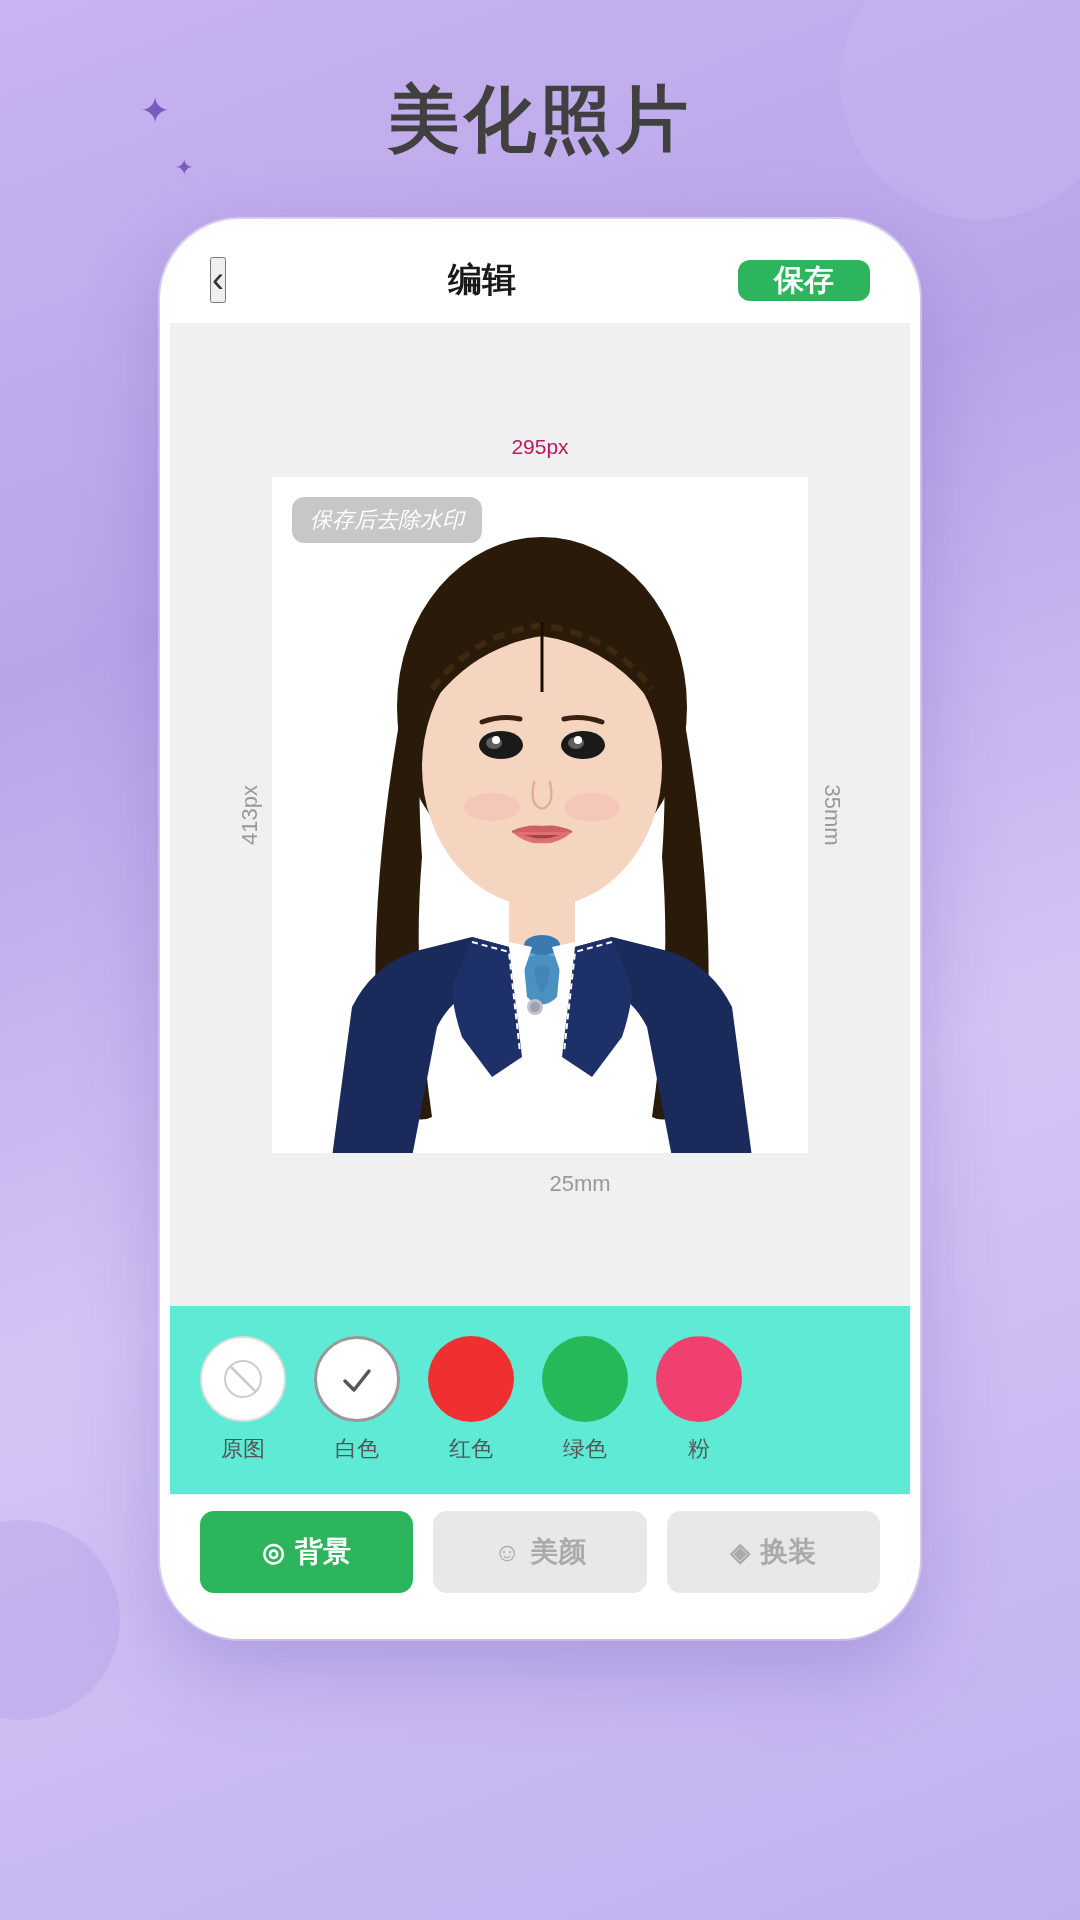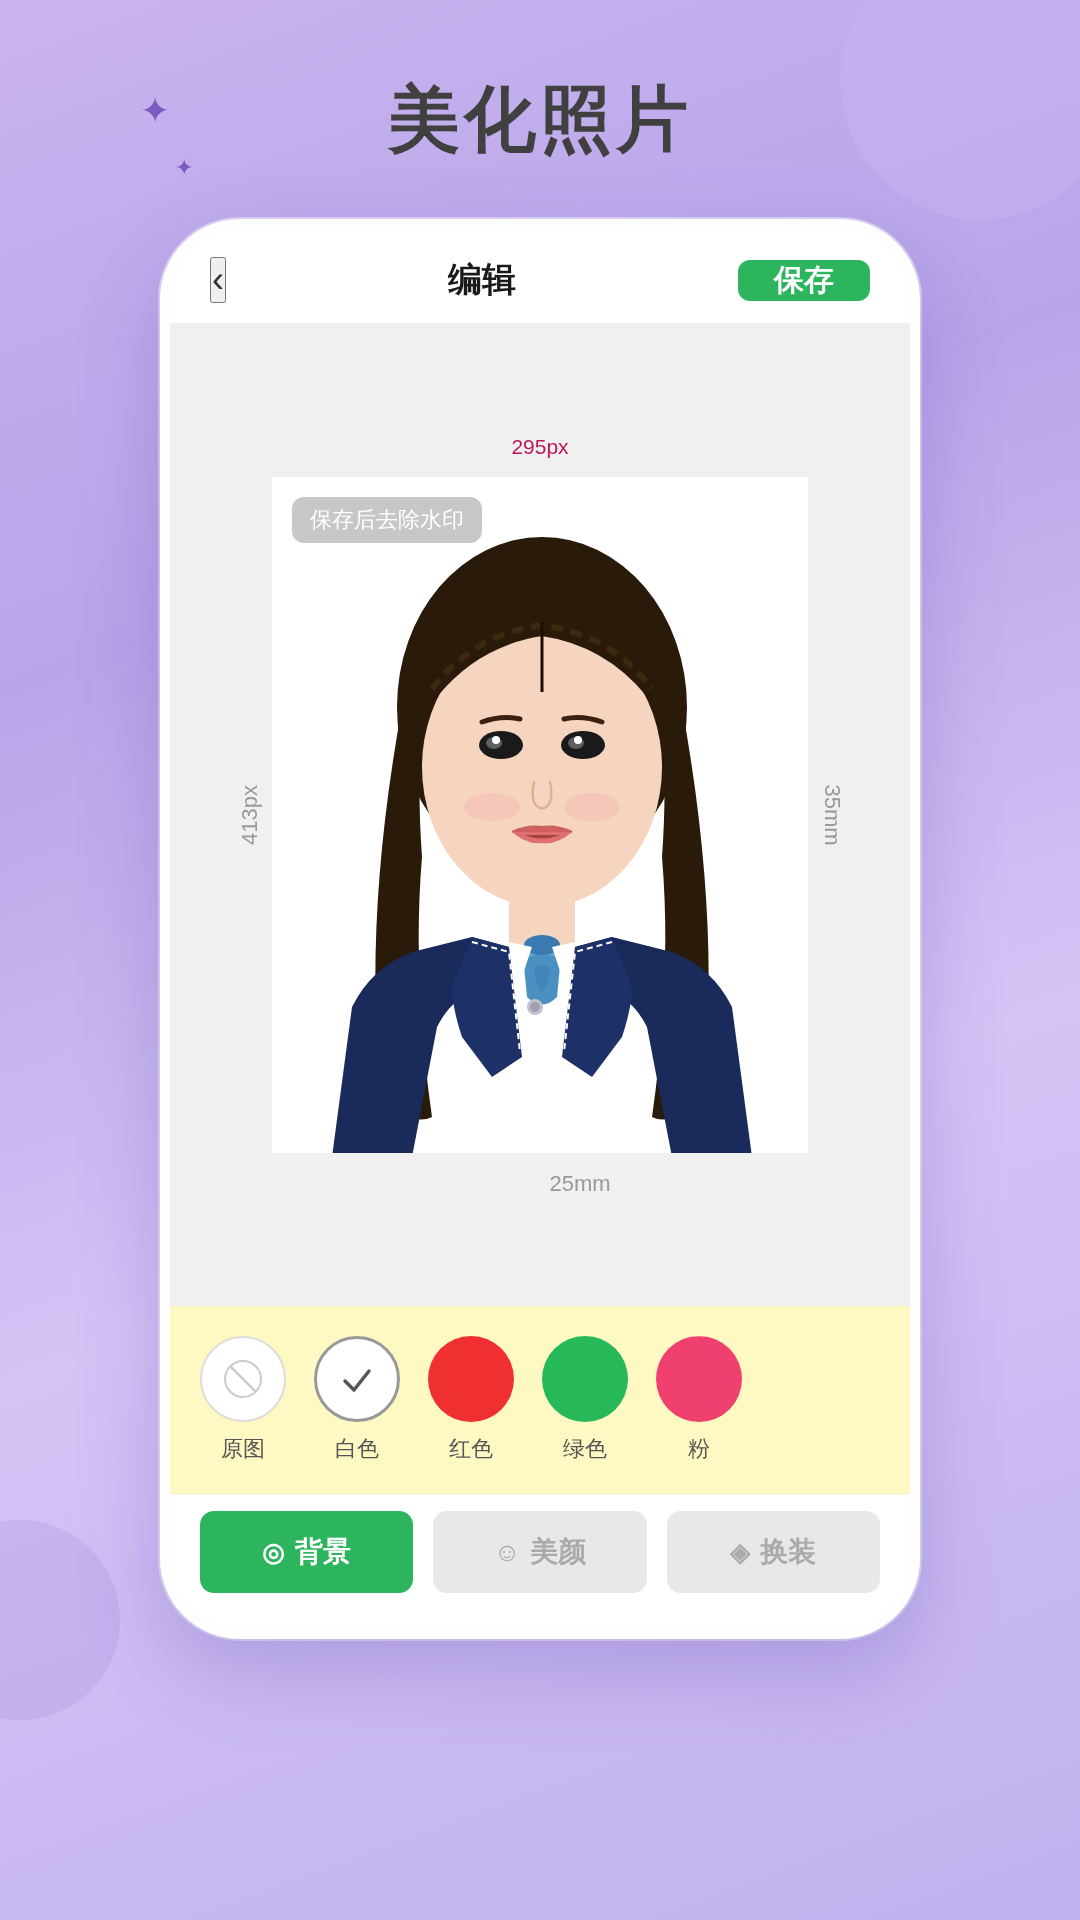--- a/index.html
+++ b/index.html
@@ -282,25 +282,26 @@
     .watermark-badge {
       position: absolute;
       top: 20px;
       left: 20px;
       background: rgba(180, 180, 180, 0.75);
       color: white;
       padding: 8px 18px;
       border-radius: 12px;
       font-size: 22px;
       z-index: 5;
+      font-style: italic;
     }
 
     
     .color-selector {
-      background: #fef9c3;
+      background: #5eead4;
       padding: 30px 30px 20px;
       flex-shrink: 0;
     }
 
     .color-options {
       display: flex;
       gap: 28px;
       align-items: center;
       overflow-x: visible;
       padding-bottom: 10px;

